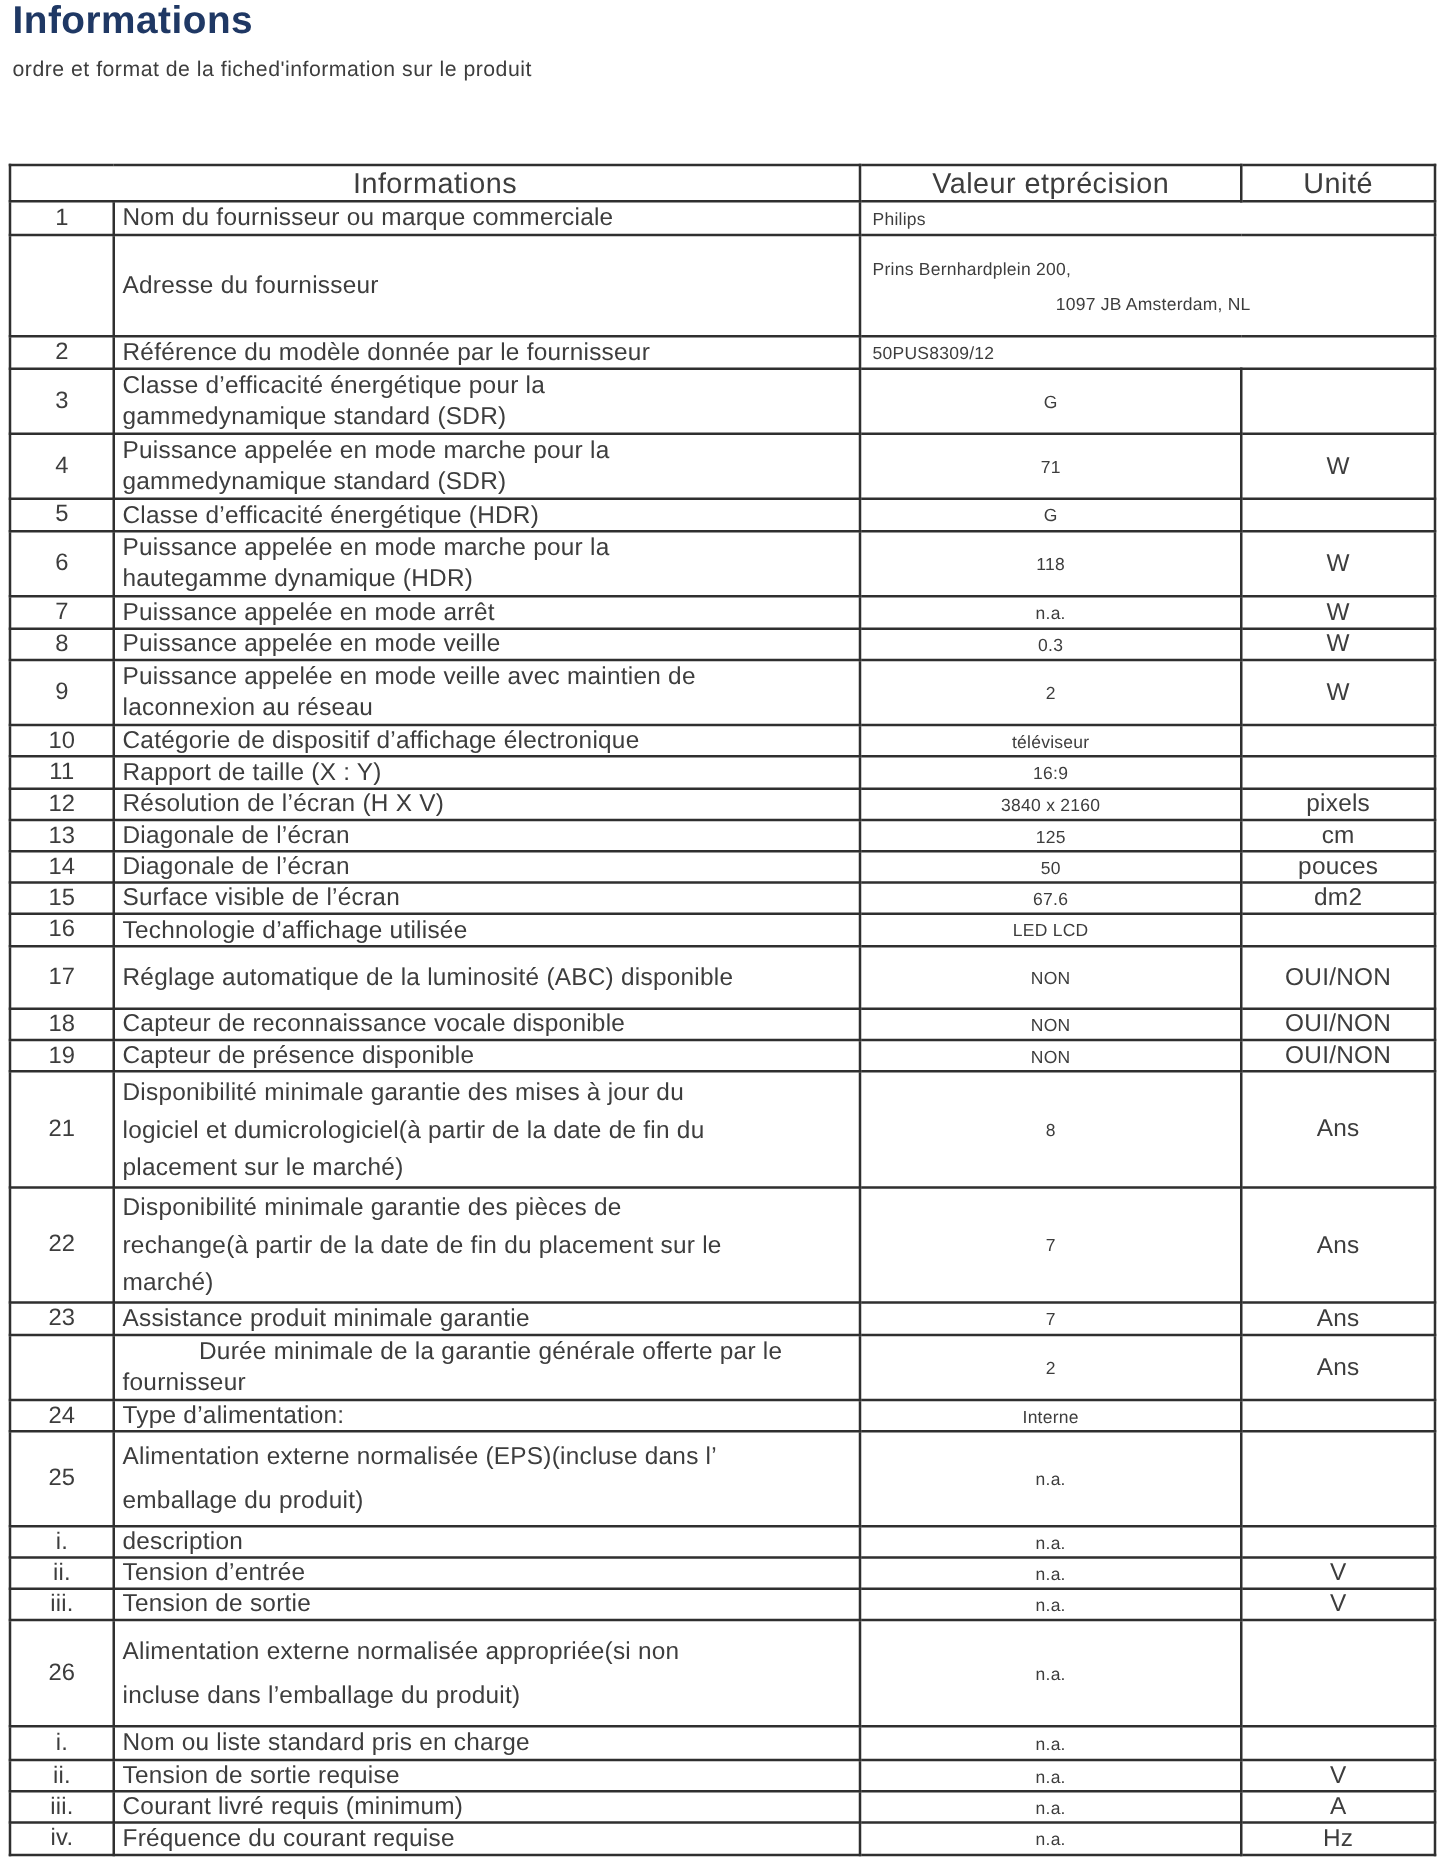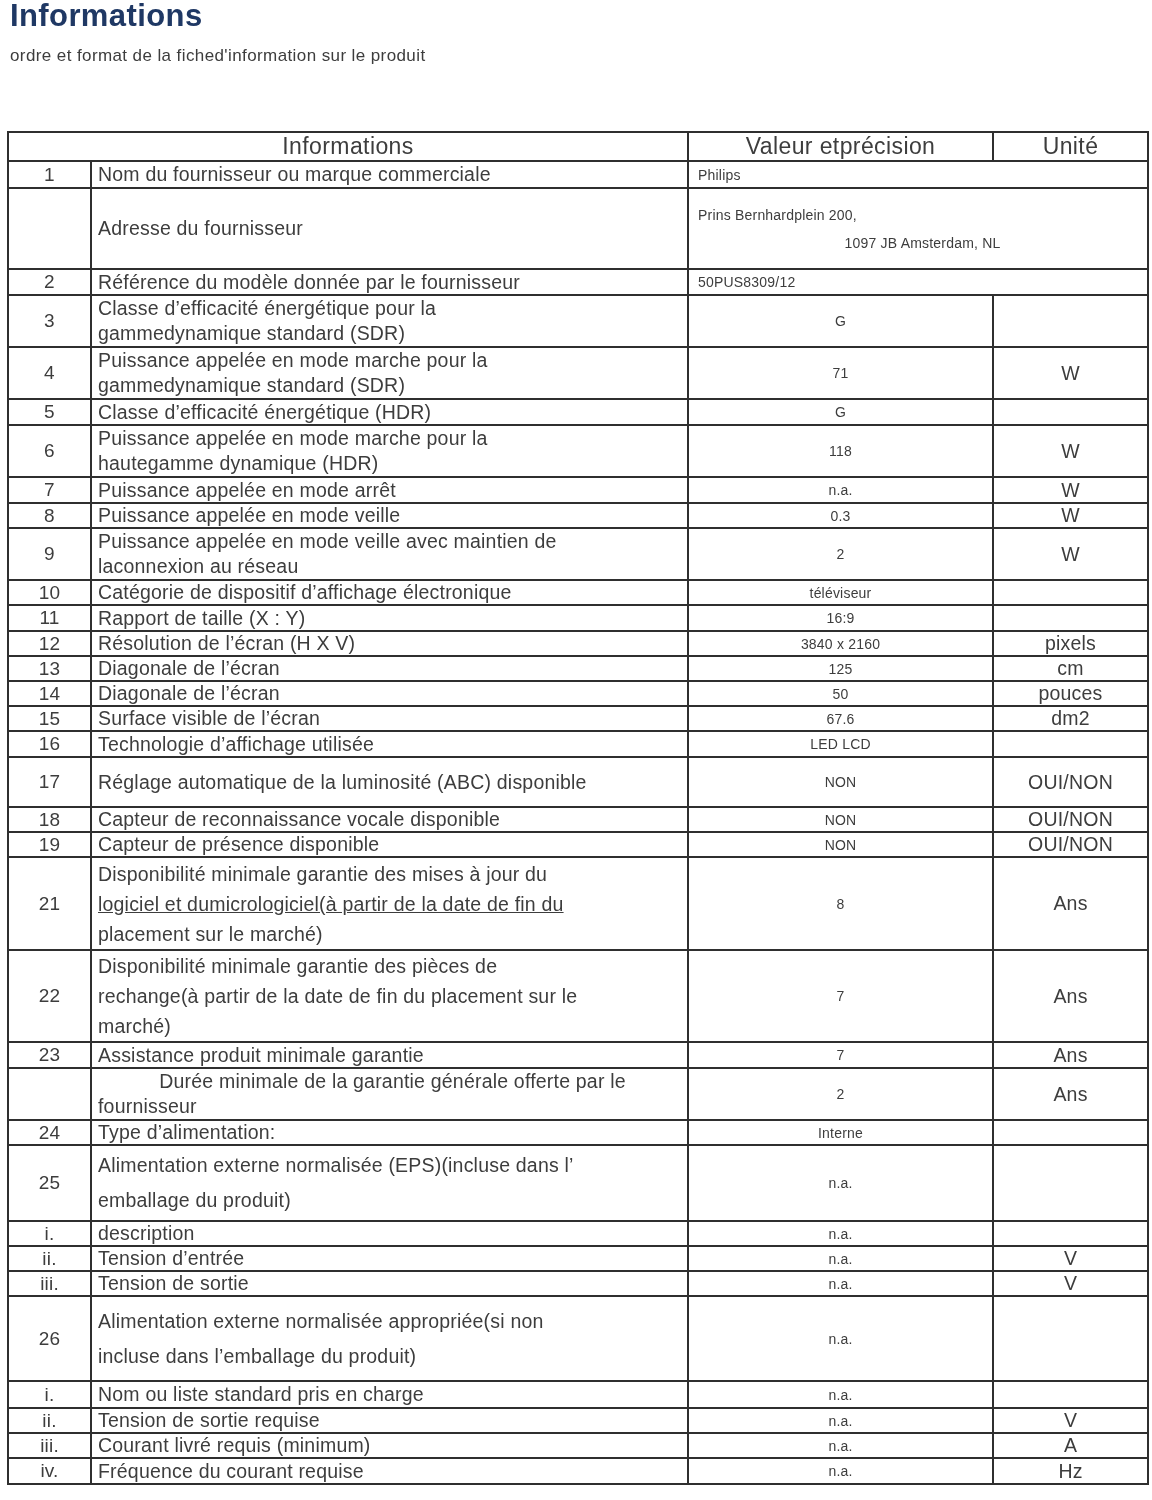--- a/index.html
+++ b/index.html
@@ -192,21 +192,21 @@
       <tr style="height: 25px;">
         <td class="cell num">19</td>
         <td class="cell label">Capteur de présence disponible</td>
         <td class="cell value">NON</td>
         <td class="cell unit">OUI/NON</td>
       </tr>
       <tr style="height: 93px;">
         <td class="cell num">21</td>
         <td class="cell label">
           <div class="line" style="line-height: 30px;">Disponibilité minimale garantie des mises à jour du</div>
-          <div class="line" style="line-height: 30px; text-decoration: underline;">logiciel et dumicrologiciel(à partir de la date de fin du</div>
+          <div class="line" style="line-height: 30px;">logiciel et dumicrologiciel(à partir de la date de fin du</div>
           <div class="line" style="line-height: 30px;">placement sur le marché)</div>
         </td>
         <td class="cell value">8</td>
         <td class="cell unit">Ans</td>
       </tr>
       <tr style="height: 90px;">
         <td class="cell num">22</td>
         <td class="cell label">
           <div class="line" style="line-height: 30px;">Disponibilité minimale garantie des pièces de</div>
           <div class="line" style="line-height: 30px;">rechange(à partir de la date de fin du placement sur le</div>

